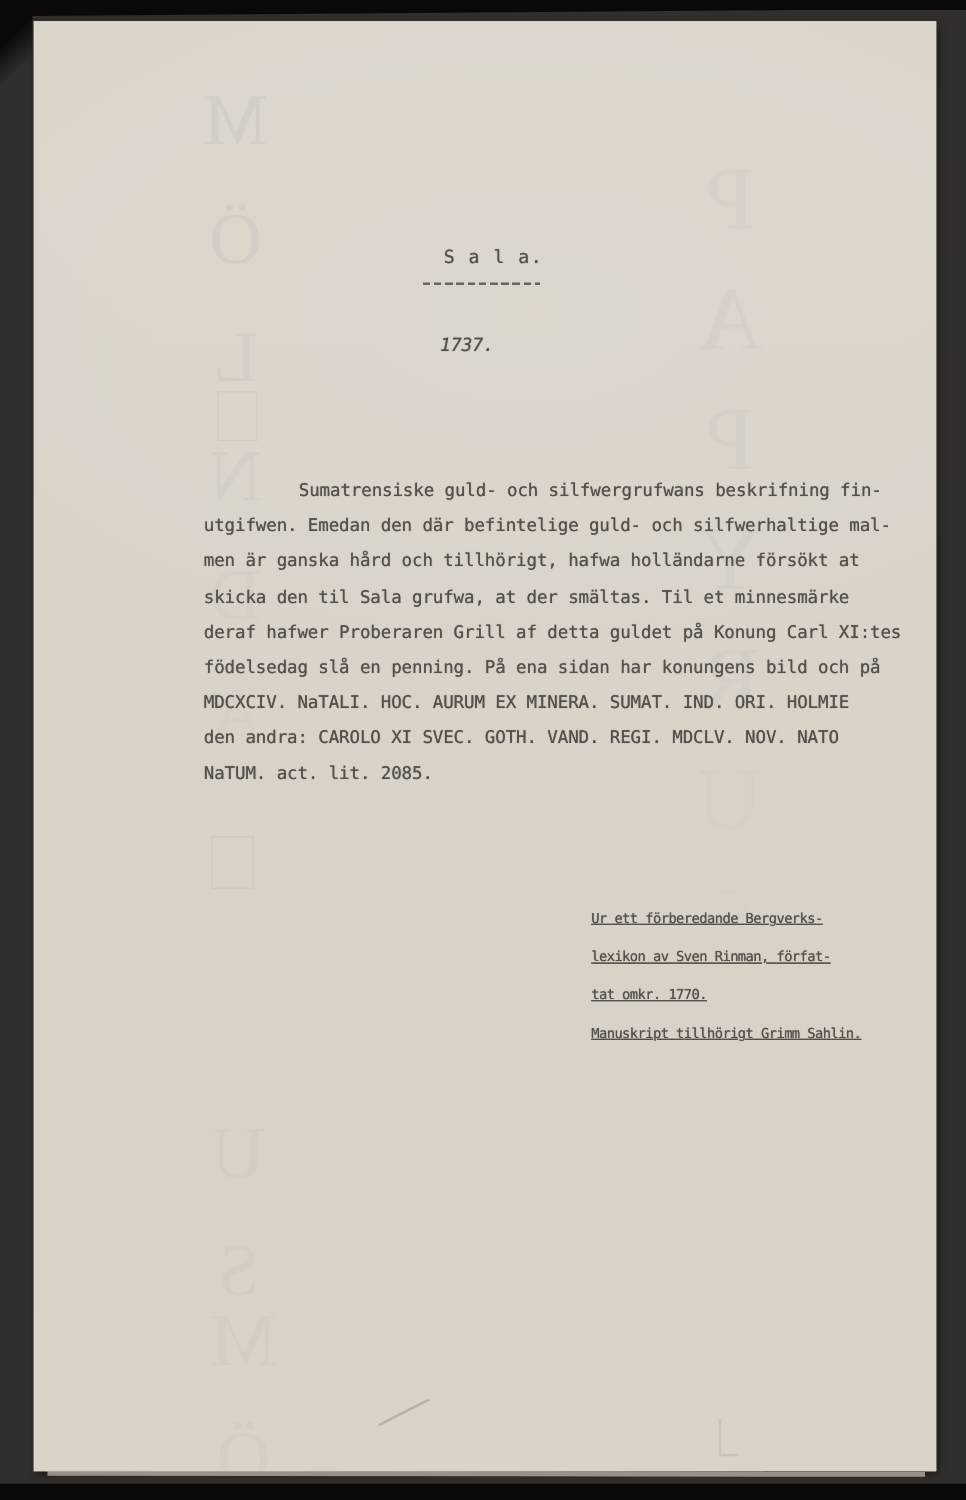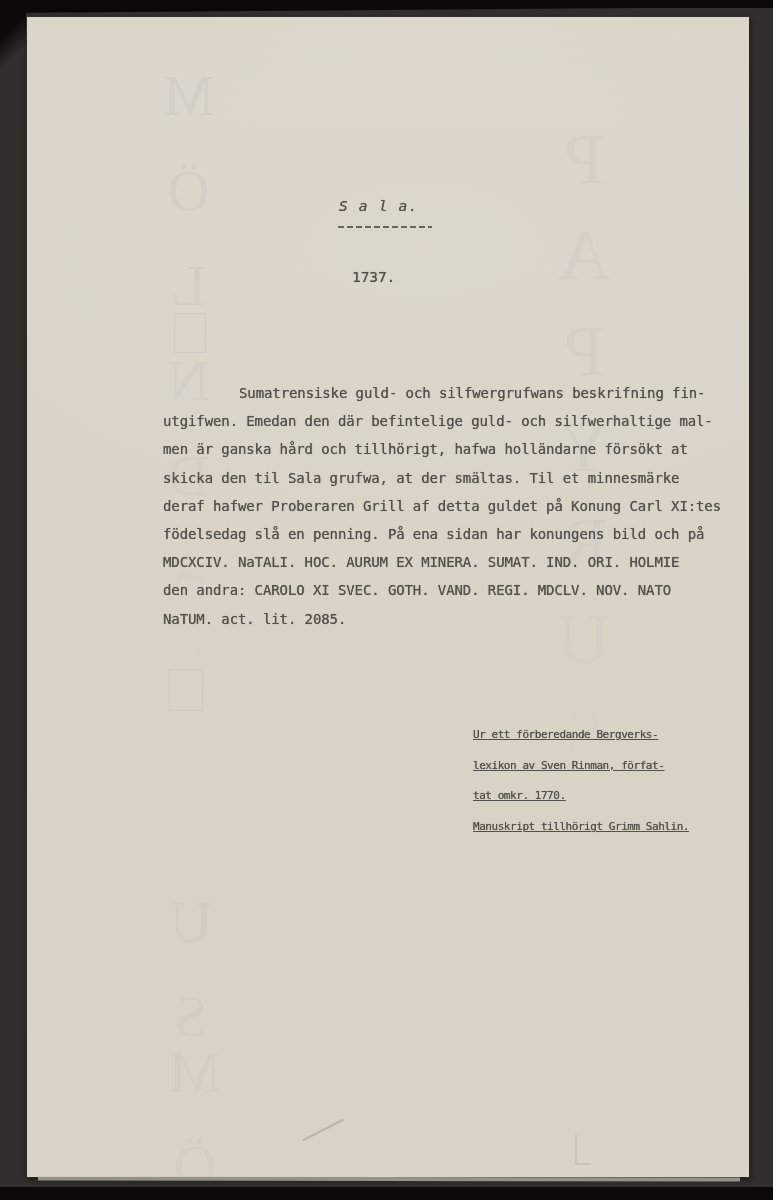--- a/index.html
+++ b/index.html
@@ -60,35 +60,35 @@
   }
   .typed {
     position: absolute;
     color: var(--ink);
     font-size: 14px;
     letter-spacing: -0.1px;
     white-space: pre;
     text-shadow: 0 0 0.7px rgba(80,76,70,0.85);
   }
   .doc-title {
-    left: 312px; top: 181px;
+    left: 328px; top: 181px;
     font-size: 14.5px;
     letter-spacing: 1.2px;
-    font-style: italic;
   }
   .title-underline {
     position: absolute;
     left: 311px; top: 209px;
     width: 94px; height: 2.4px;
     background: repeating-linear-gradient(90deg, var(--ink) 0px, var(--ink) 6px, transparent 6px, transparent 9px);
     opacity: 0.85;
   }
   .year-heading {
     left: 325px; top: 252px;
     font-size: 14.5px;
+    font-style: italic;
   }
   .body-paragraph {
     position: absolute;
     left: 136px; top: 362px;
     width: 600px;
   }
   .body-line {
     color: var(--ink);
     font-size: 14px;
     letter-spacing: -0.1px;

